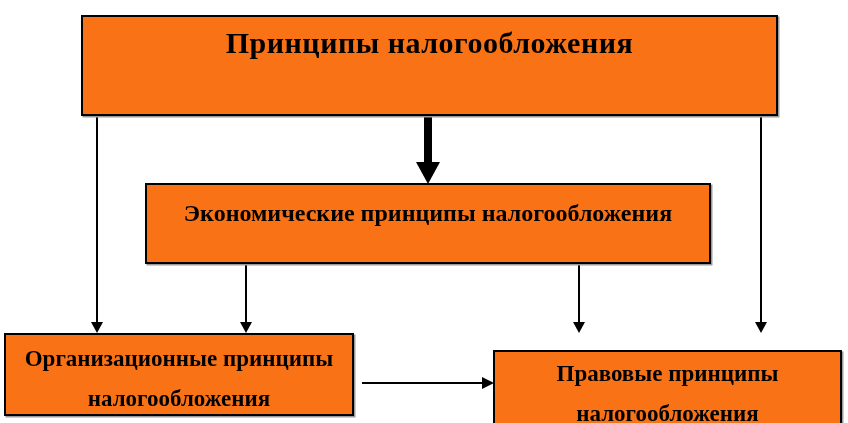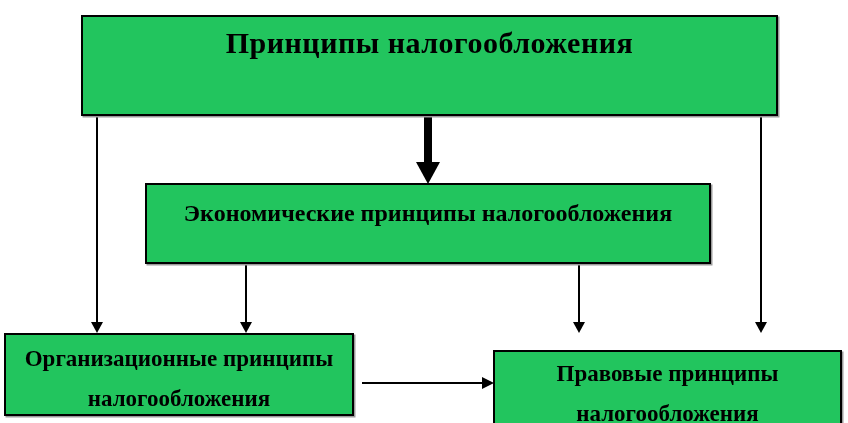--- a/index.html
+++ b/index.html
@@ -19,21 +19,21 @@
   .connector-layer {
     position: absolute;
     left: 0;
     top: 0;
     width: 848px;
     height: 423px;
   }
   .box {
     position: absolute;
     box-sizing: border-box;
-    background: #22c55e;
+    background: #f97316;
     border: 2px solid #000000;
     box-shadow: 1.5px 1.5px 0 #9b9b9b;
     text-align: center;
     font-weight: bold;
   }
   .box-root {
     left: 81px;
     top: 15px;
     width: 697px;
     height: 101px;

